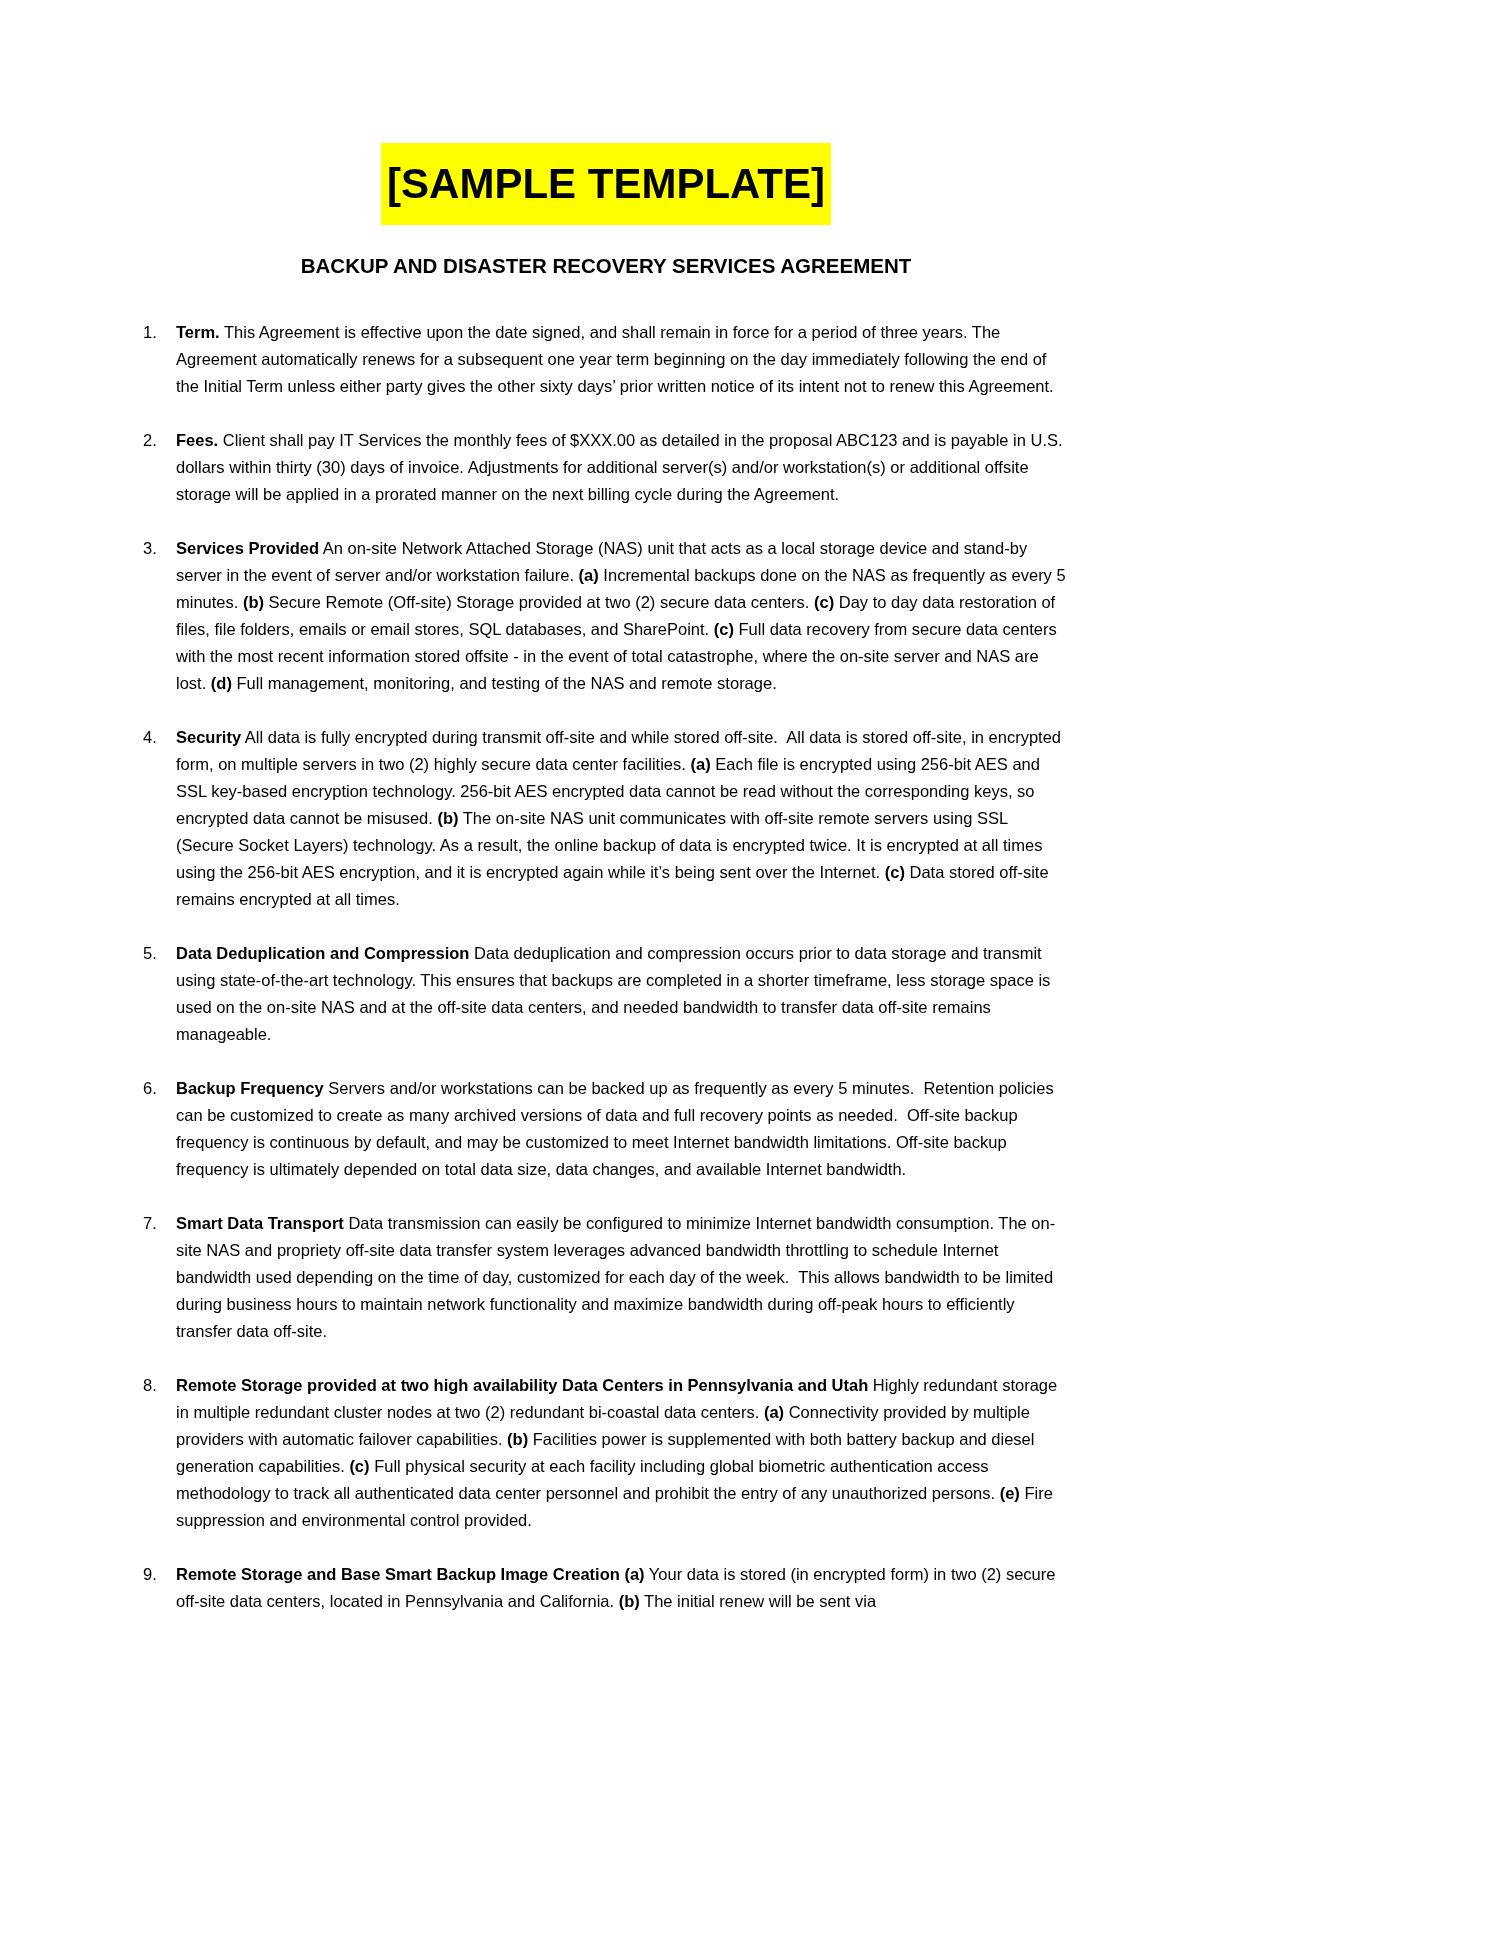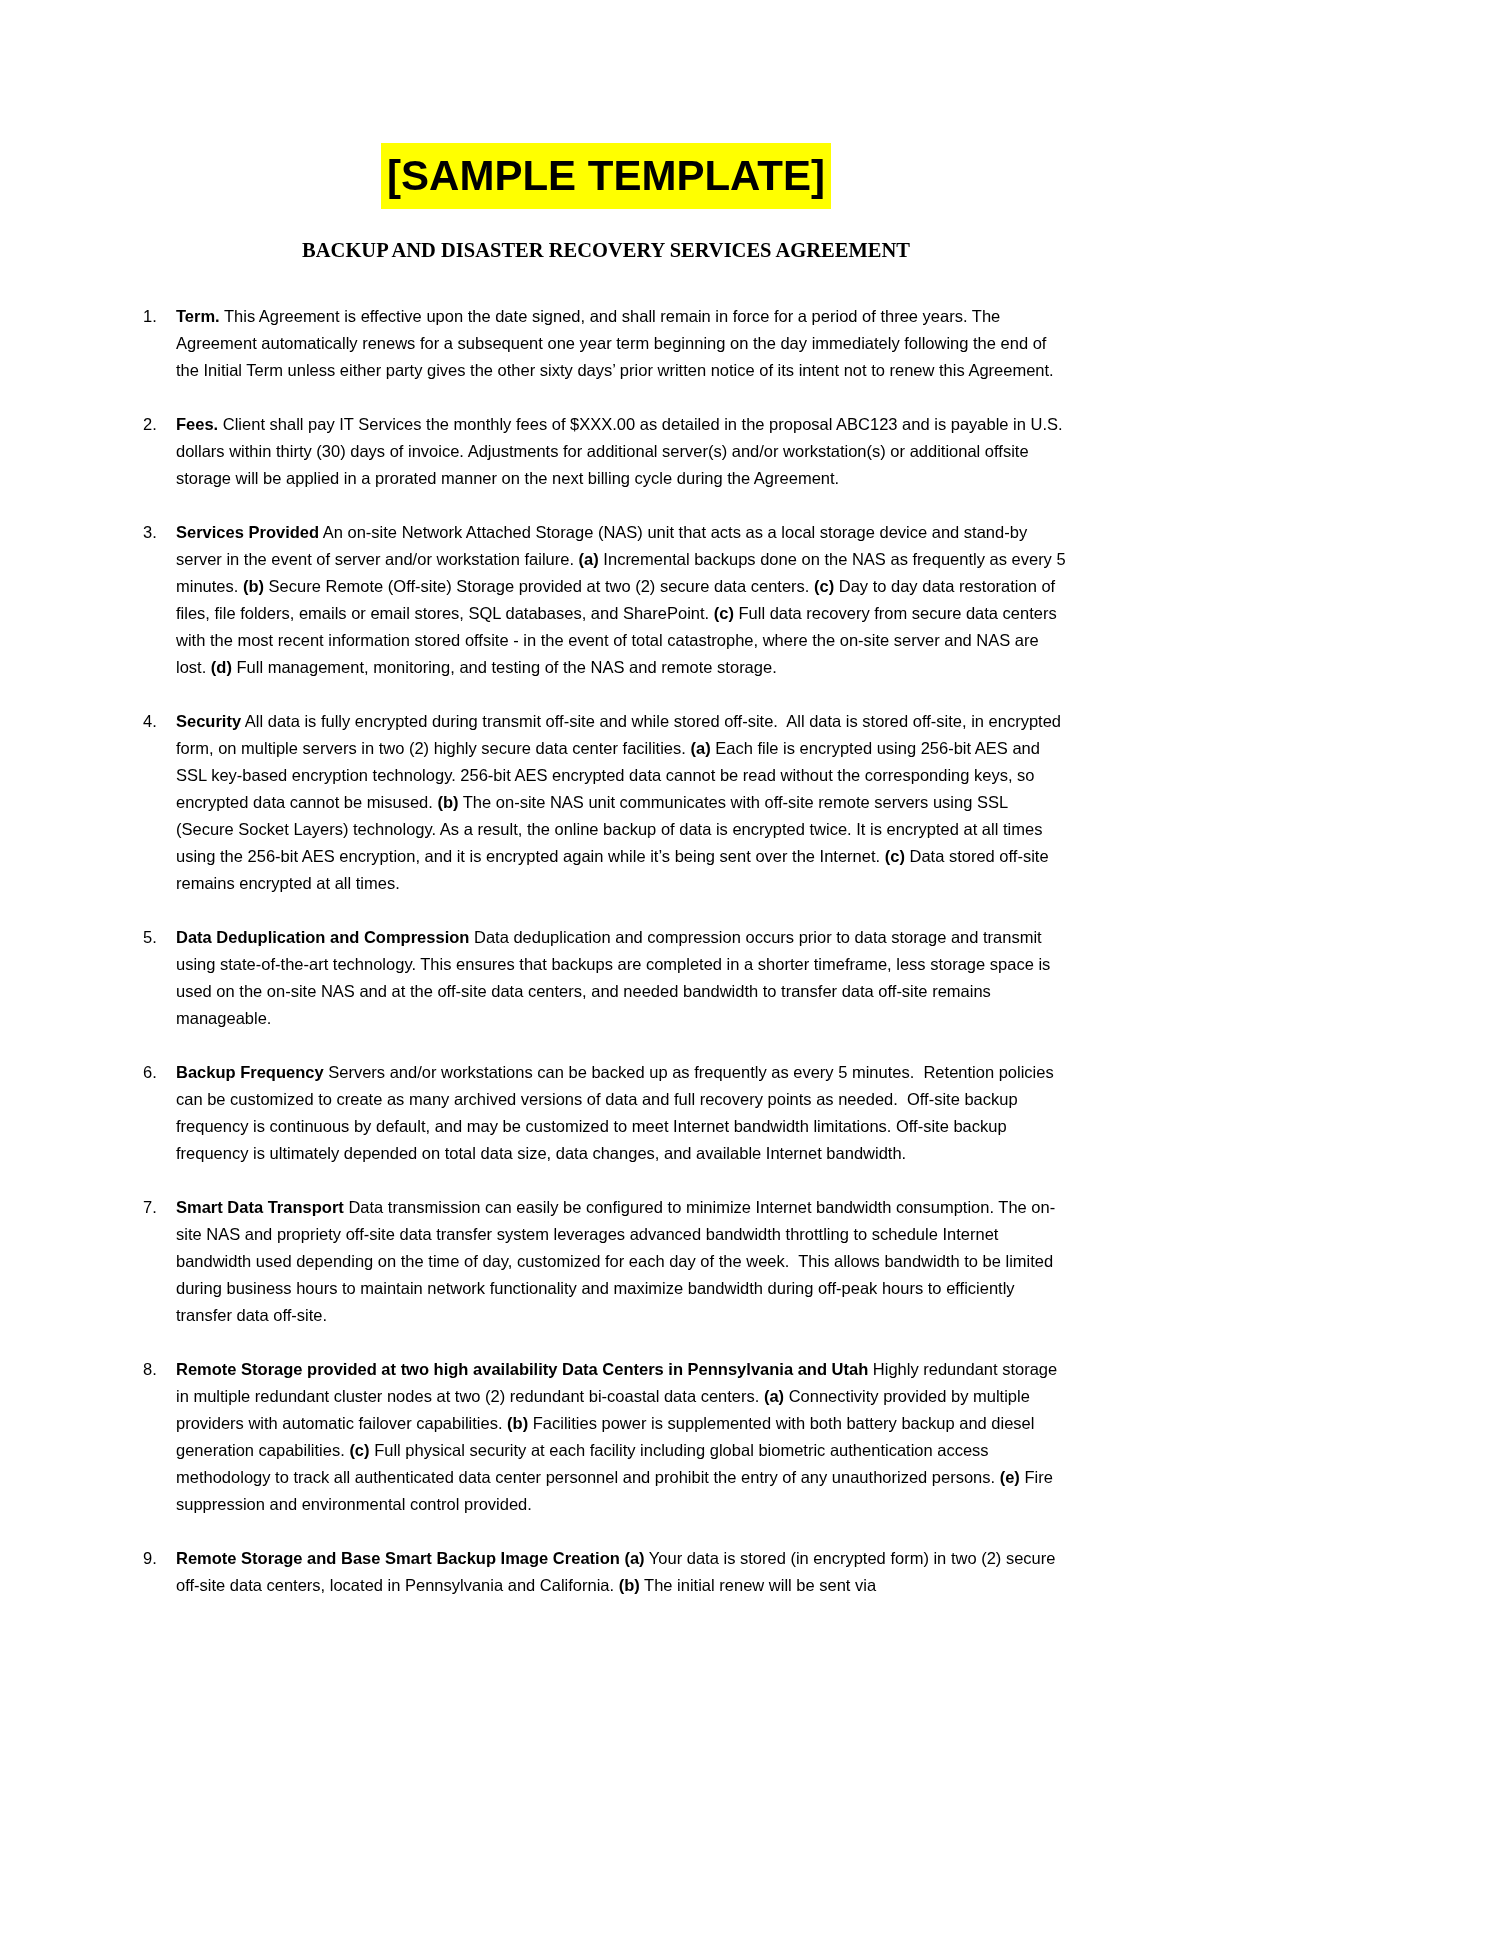--- a/index.html
+++ b/index.html
@@ -20,29 +20,28 @@
   }
   .banner-wrap {
     text-align: center;
     margin-bottom: 28px;
   }
   .banner {
     display: inline-block;
     font-size: 42px;
     font-weight: bold;
     line-height: 50px;
-    padding: 8px 6px;
+    padding: 16px 6px;
   }
   .doc-title {
     text-align: center;
     font-size: 20.5px;
     font-weight: bold;
     line-height: 26px;
     margin-bottom: 40px;
-    font-family: Liberation Serif, serif;
   }
   .intro {
     font-size: 16.5px;
     line-height: 27px;
     margin-bottom: 29px;
     white-space: pre-wrap;
   }
   ol.items {
     list-style: none;
   }

